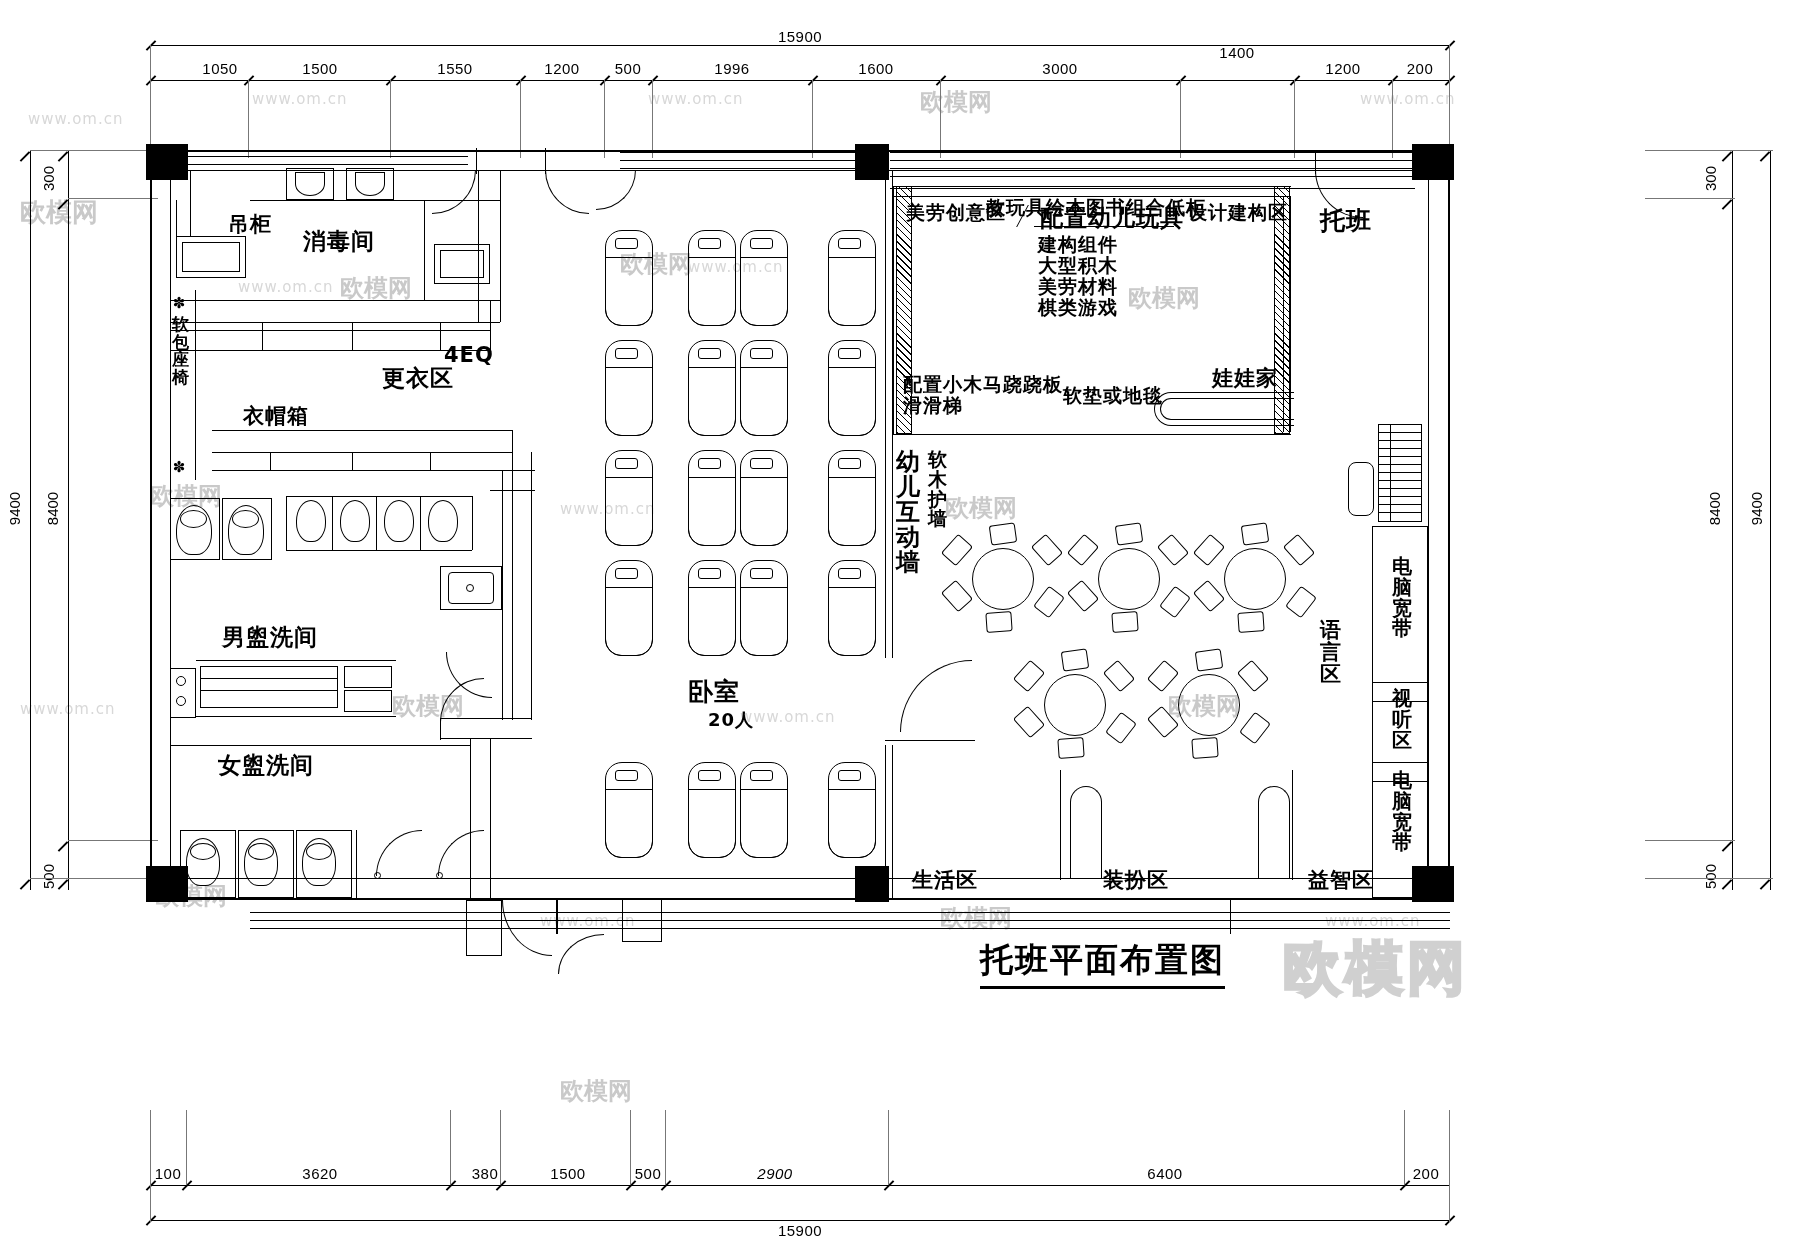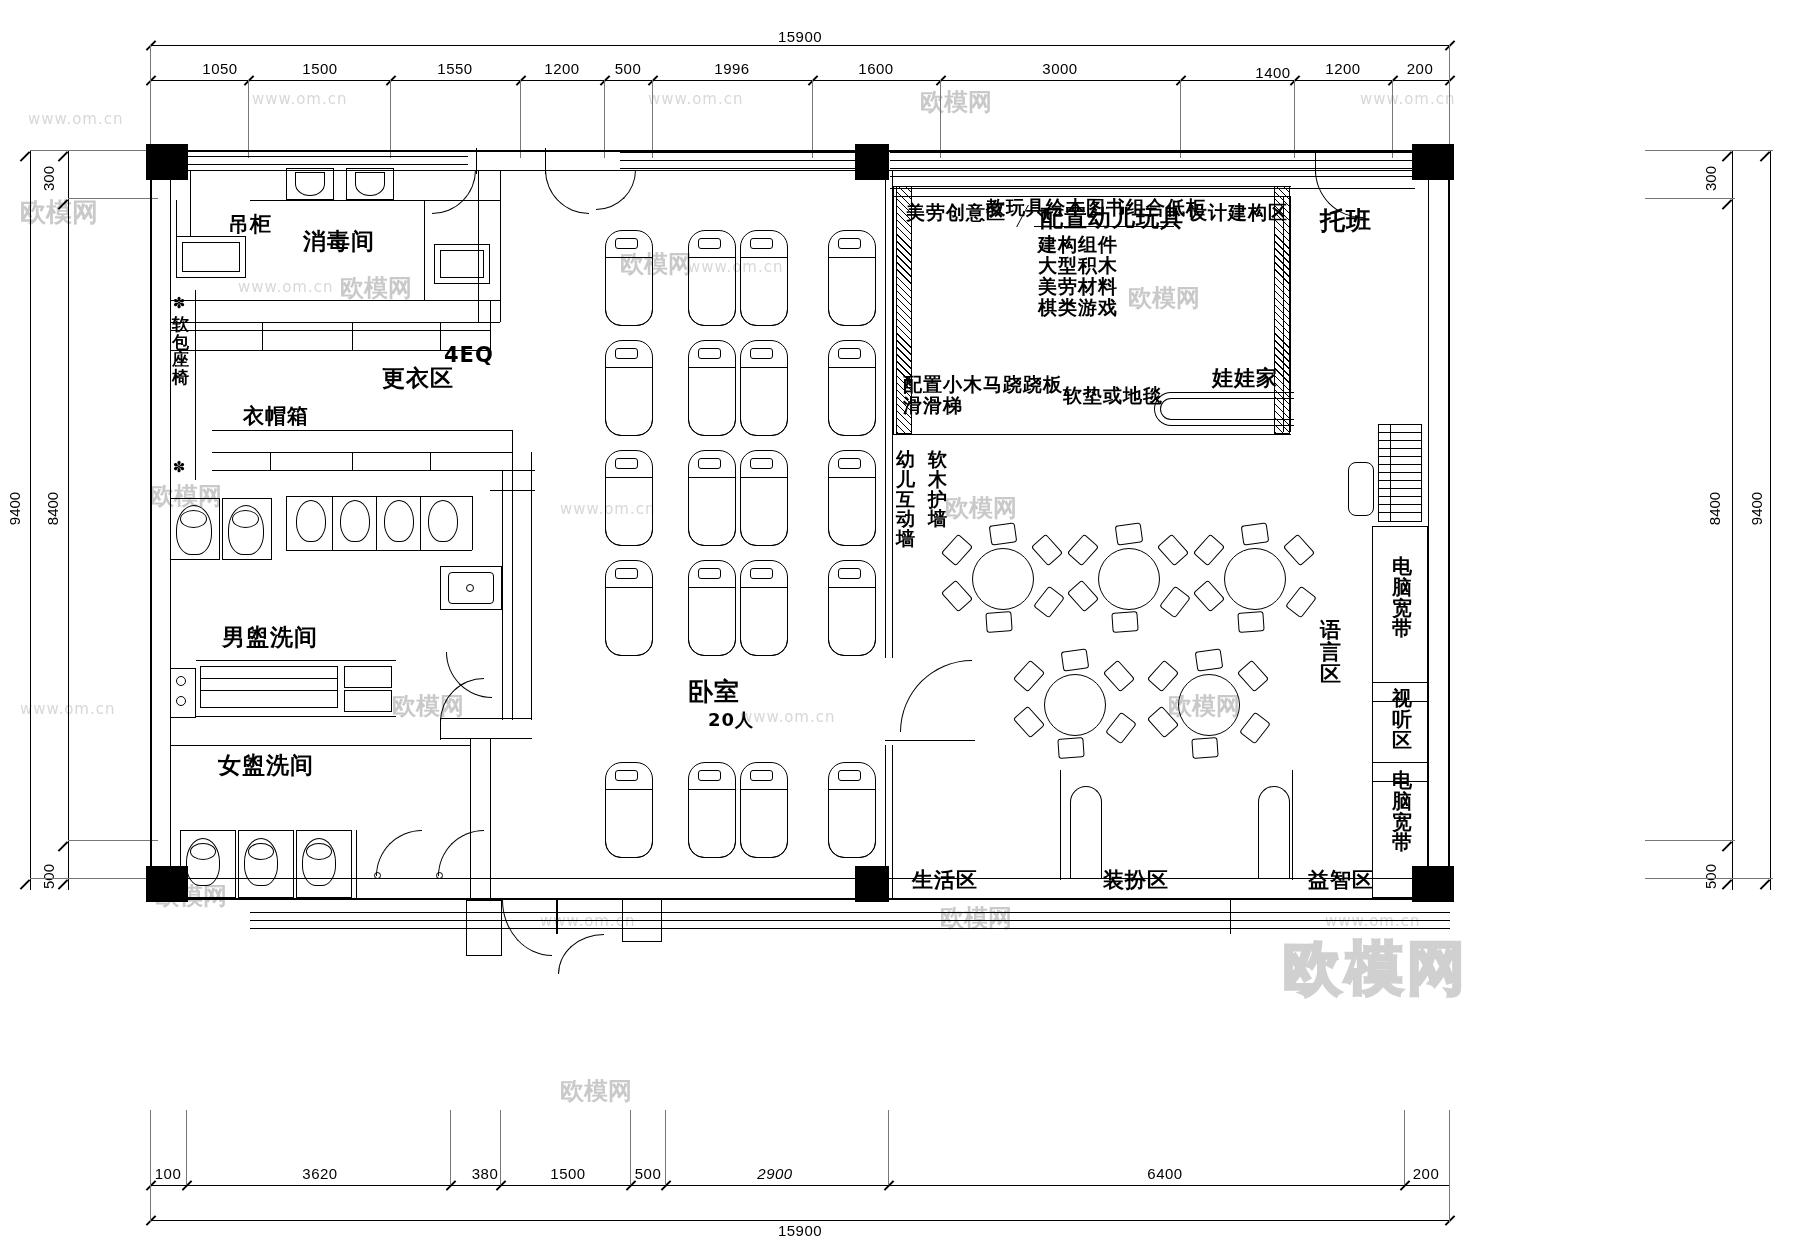--- a/index.html
+++ b/index.html
@@ -228,21 +228,21 @@
   <div class="tick" style="left:812px; top:74px;"></div>
   <div class="vlg" style="left:812px; top:80px; height:78px;"></div>
   <div class="dim dimc" style="left:876px; top:60px;">1600</div>
 
   <div class="tick" style="left:940px; top:74px;"></div>
   <div class="vlg" style="left:940px; top:80px; height:78px;"></div>
   <div class="dim dimc" style="left:1060px; top:60px;">3000</div>
 
   <div class="tick" style="left:1180px; top:74px;"></div>
   <div class="vlg" style="left:1180px; top:80px; height:78px;"></div>
-  <div class="dim dimc" style="left:1237px; top:64px;margin-left:36px;">1400</div>
+  <div class="dim dimc" style="left:1237px; top:44px;">1400</div>
 
   <div class="tick" style="left:1294px; top:74px;"></div>
   <div class="vlg" style="left:1294px; top:80px; height:78px;"></div>
   <div class="dim dimc" style="left:1343px; top:60px;">1200</div>
 
   <div class="tick" style="left:1392px; top:74px;"></div>
   <div class="vlg" style="left:1392px; top:80px; height:78px;"></div>
   <div class="dim dimc" style="left:1420px; top:60px;">200</div>
   <div class="tick" style="left:1449px; top:74px;"></div>
   <div class="vlg" style="left:1449px; top:45px; height:113px;"></div>
@@ -617,21 +617,21 @@
   <div class="lbl" style="left:1038px; top:295px; font-size:19px;">棋类游戏</div>
 
   <div class="lbl" style="left:903px; top:372px; font-size:19px;">配置小木马跷跷板、</div>
   <div class="lbl" style="left:903px; top:393px; font-size:19px;">滑滑梯</div>
   <div class="lbl" style="left:1063px; top:383px; font-size:19px;">软垫或地毯</div>
   <div class="lbl" style="left:1212px; top:364px; font-size:21px;">娃娃家</div>
 
   <div class="lbl" style="left:1320px; top:204px; font-size:25px;">托班</div>
 
   <div class="lbl-v" style="left:928px; top:450px; font-size:19px;">软木护墙</div>
-  <div class="lbl-v" style="left:896px; top:450px; font-size:19px;">幼儿互动墙</div>
+  <div class="lbl-v" style="left:896px; top:450px; font-size:24px;">幼儿互动墙</div>
 
   <div class="tbl-round" style="left:972px; top:548px; width:62px; height:62px;"></div>
   <div class="chair" style="left:990px; top:524px; width:26px; height:20px; transform:rotate(-8deg);"></div>
   <div class="chair" style="left:1034px; top:540px; width:26px; height:20px; transform:rotate(48deg);"></div>
   <div class="chair" style="left:1036px; top:592px; width:26px; height:20px; transform:rotate(128deg);"></div>
   <div class="chair" style="left:986px; top:612px; width:26px; height:20px; transform:rotate(176deg);"></div>
   <div class="chair" style="left:944px; top:586px; width:26px; height:20px; transform:rotate(228deg);"></div>
   <div class="chair" style="left:944px; top:540px; width:26px; height:20px; transform:rotate(-48deg);"></div>
 
   <div class="tbl-round" style="left:1098px; top:548px; width:62px; height:62px;"></div>
@@ -695,16 +695,17 @@
 
   <div class="vl" style="left:1060px; top:770px; height:110px;"></div>
   <div class="vl" style="left:1292px; top:770px; height:110px;"></div>
   <div class="abs" style="left:1070px; top:786px; width:32px; height:92px; border:1px solid #000; border-radius:16px 16px 0 0; border-bottom:none;"></div>
   <div class="abs" style="left:1258px; top:786px; width:32px; height:92px; border:1px solid #000; border-radius:16px 16px 0 0; border-bottom:none;"></div>
 
   <div class="lbl" style="left:912px; top:866px; font-size:21px;">生活区</div>
   <div class="lbl" style="left:1103px; top:866px; font-size:21px;">装扮区</div>
   <div class="lbl" style="left:1308px; top:866px; font-size:21px;">益智区</div>
 
+  <div class="title" style="left:980px; top:938px;">托班平面布置图</div>
 
   <div class="wm-big" style="left:1283px; top:930px;">欧模网</div>
 
 </div>
 
 </body></html>

